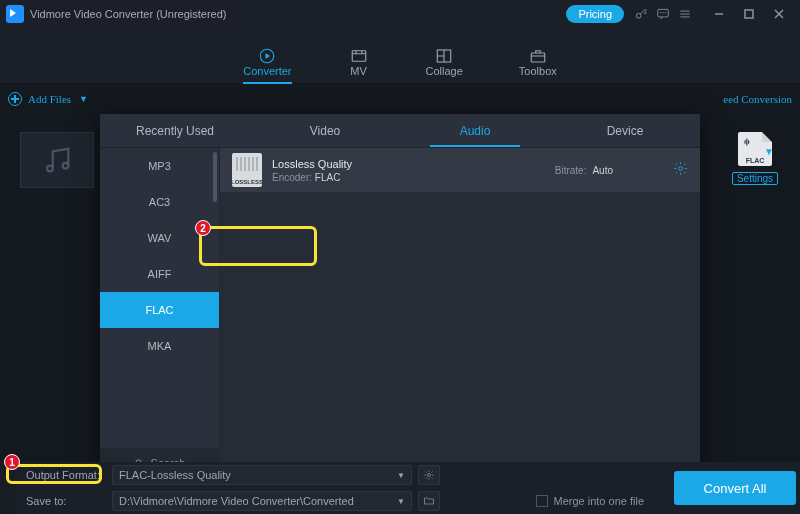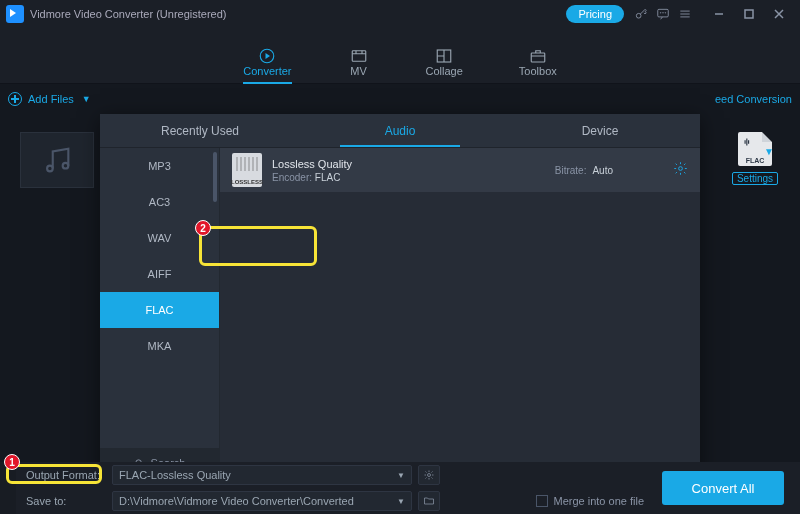--- a/index.html
+++ b/index.html
@@ -19,21 +19,21 @@
   .winbtn svg { width:10px; height:10px; stroke: currentColor; fill:none; stroke-width:1.5; }
   
   .toptabs { height:56px; background:#1b1f27; display:flex; justify-content:center; gap:56px; align-items:flex-end; padding-bottom:4px; border-bottom:1px solid #10131a; }
   .toptab { display:flex; flex-direction:column; align-items:center; color:#9aa6b2; padding-bottom:2px; position:relative; }
   .toptab.active { color:#1aa9e6; }
   .toptab.active::after { content:""; position:absolute; bottom:-5px; left:0; right:0; height:2px; background:#1aa9e6; }
   .toptab .ticon { width:22px; height:18px; display:flex; align-items:center; justify-content:center; }
   .toptab .ticon svg { width:20px; height:18px; stroke:currentColor; fill:none; stroke-width:1.5; }
   .toptab span { font-size:11px; }
   
-  .toolbar { height:30px; background:#14181f; display:flex; align-items:center; padding:0 8px; }
+  .toolbar { height:30px; background:#14181f; display:flex; align-items:center; padding:0 8px;font-family:Liberation Serif, serif; }
   .addfiles { display:flex; align-items:center; gap:6px; color:#1aa9e6; font-size:11px; }
   .addfiles .plus { width:14px;height:14px;border:1.5px solid #1aa9e6;border-radius:50%; position:relative; }
   .addfiles .plus::before{content:"";position:absolute;top:2px;left:5px;width:2px;height:8px;background:#1aa9e6;}
   .addfiles .plus::after{content:"";position:absolute;top:5px;left:2px;width:8px;height:2px;background:#1aa9e6;}
   .addfiles .chev { font-size:9px; color:#1aa9e6; margin-left:2px; }
   .toolbar .spacer{flex:1;}
   .speedconv { color:#1aa9e6; font-size:11px; }
   
   .main { position:relative; height: calc(514px - 28px - 56px - 30px - 52px); background:#14181f; }
   .file-thumb { position:absolute; top:18px; left:20px; width:74px; height:56px; background:#1f252e; border:1px solid #2a313c; display:flex; align-items:center; justify-content:center; color:#4a5568; }
@@ -75,21 +75,21 @@
   .bottom { position:absolute; bottom:0; left:0; right:0; height:52px; background:#1b1f27; display:flex; flex-direction:column;margin-left:16px; }
   .brow { height:26px; display:flex; align-items:center; padding:0 10px; gap:6px; font-size:11px; }
   .blabel { width:80px; color:#9aa6b2; }
   .bselect { width:300px; height:20px; background:#222831; border:1px solid #2e3542; border-radius:2px; display:flex; align-items:center; padding:0 6px; color:#9aa6b2; justify-content:space-between; }
   .bselect .chev { font-size:8px; }
   .bicon { width:22px; height:20px; background:#222831; border:1px solid #2e3542; border-radius:2px; display:flex; align-items:center; justify-content:center; }
   .bicon svg { width:12px;height:12px; stroke:#8a94a6; fill:none; stroke-width:1.5; }
   .brow .spacer { flex:1; }
   .merge { display:flex; align-items:center; gap:6px; color:#8a94a6; }
   .merge .cb { width:12px;height:12px;border:1px solid #4a5568; }
-  .convertall { width:122px; height:34px; background:#1aa9e6; color:#fff; display:flex; align-items:center; justify-content:center; border-radius:3px; font-size:13px; position:absolute; right:16px; bottom:9px; }
+  .convertall { width:122px; height:34px; background:#1aa9e6; color:#fff; display:flex; align-items:center; justify-content:center; border-radius:3px; font-size:13px; position:absolute; right:4px; bottom:9px; }
   
   .hl { position:absolute; border:3px solid #f7e437; border-radius:6px; pointer-events:none; }
   .hl1 { left:6px; bottom:30px; width:96px; height:20px; }
   .hl2 { left:199px; top:226px; width:118px; height:40px; }
   .badge { position:absolute; width:16px; height:16px; background:#e2162a; border-radius:50%; color:#fff; font-size:10px; font-weight:700; display:flex; align-items:center; justify-content:center; border:1px solid #fff; }
   .b1 { left:4px; bottom:44px; }
   .b2 { left:195px; top:220px; }
 </style>
 </head>
 <body>
@@ -216,20 +216,21 @@
           <div class="fmttxt">FLAC</div>
         </div>
         <span class="arrow">▼</span>
       </div>
       <div class="settings-link">Settings</div>
     </div>
 
     <div class="popup">
       <div class="popup-tabs">
         <div class="ptab">Recently Used</div>
+        <div class="ptab">Video</div>
         <div class="ptab active">Audio</div>
         <div class="ptab">Device</div>
       </div>
       <div class="popup-body">
         <div class="fmt-list">
           <div class="scrollind"></div>
           <div class="fmt-item">MP3</div>
           <div class="fmt-item">AC3</div>
           <div class="fmt-item">WAV</div>
           <div class="fmt-item">AIFF</div>

